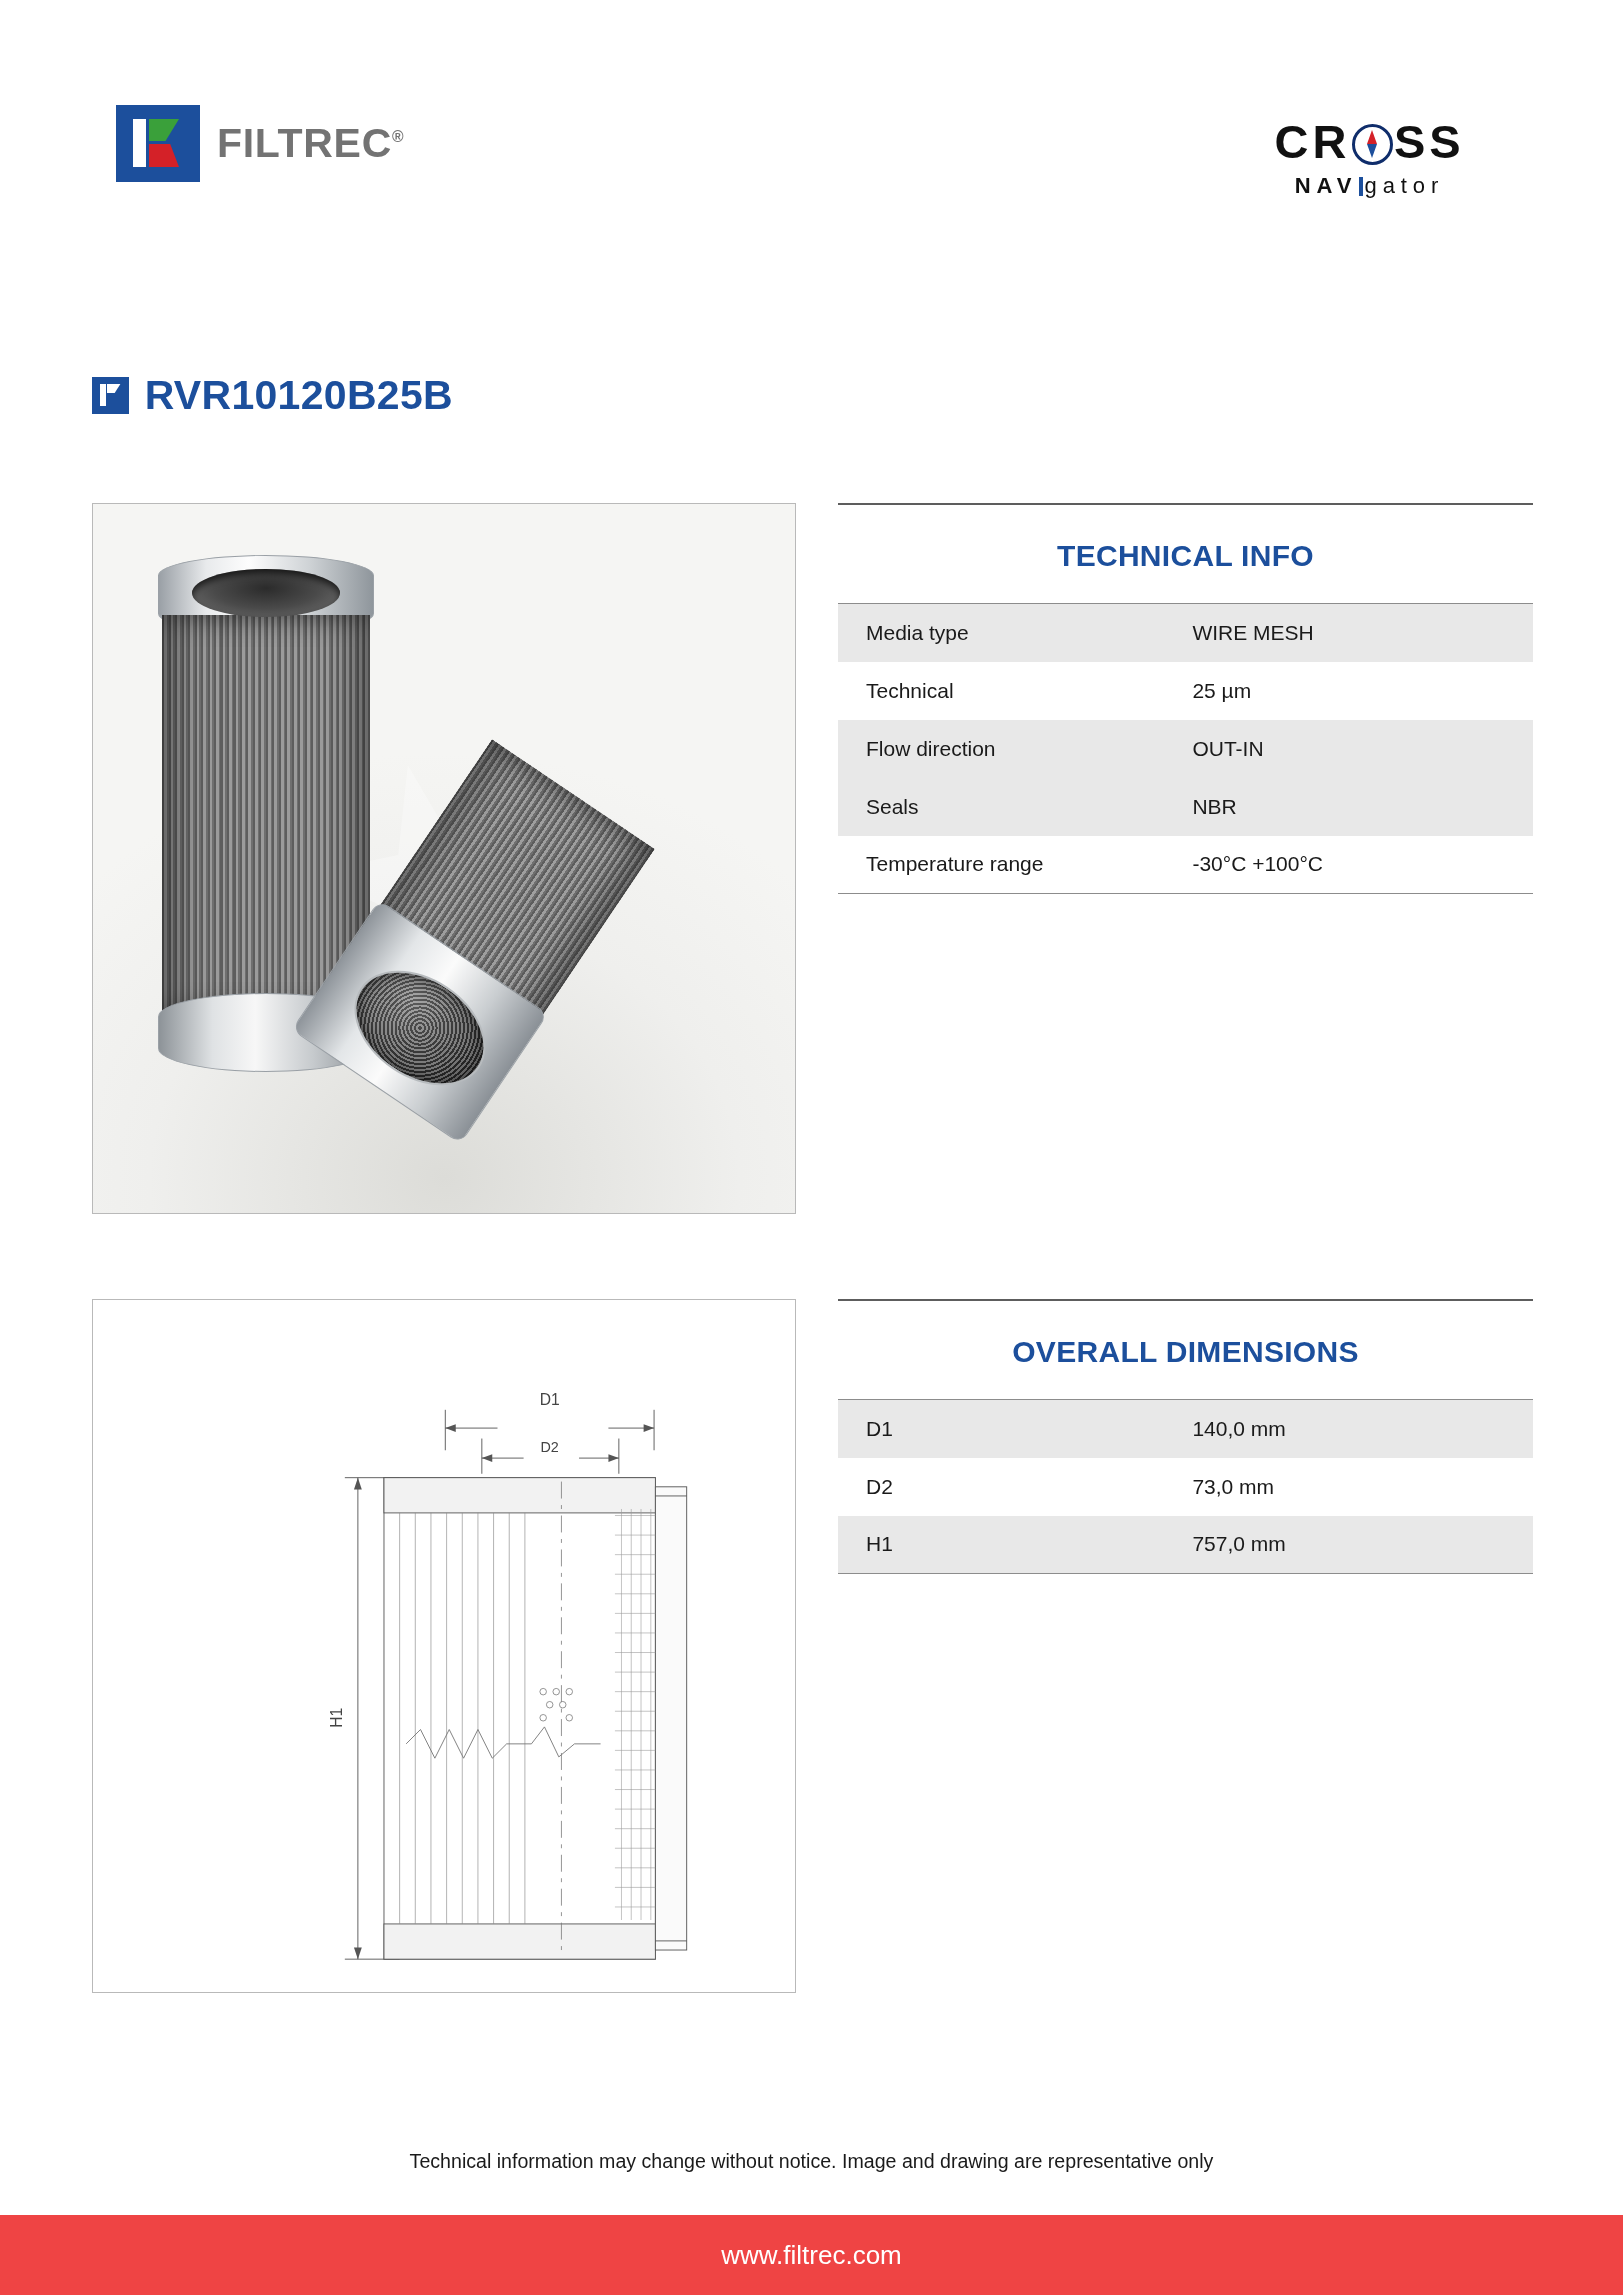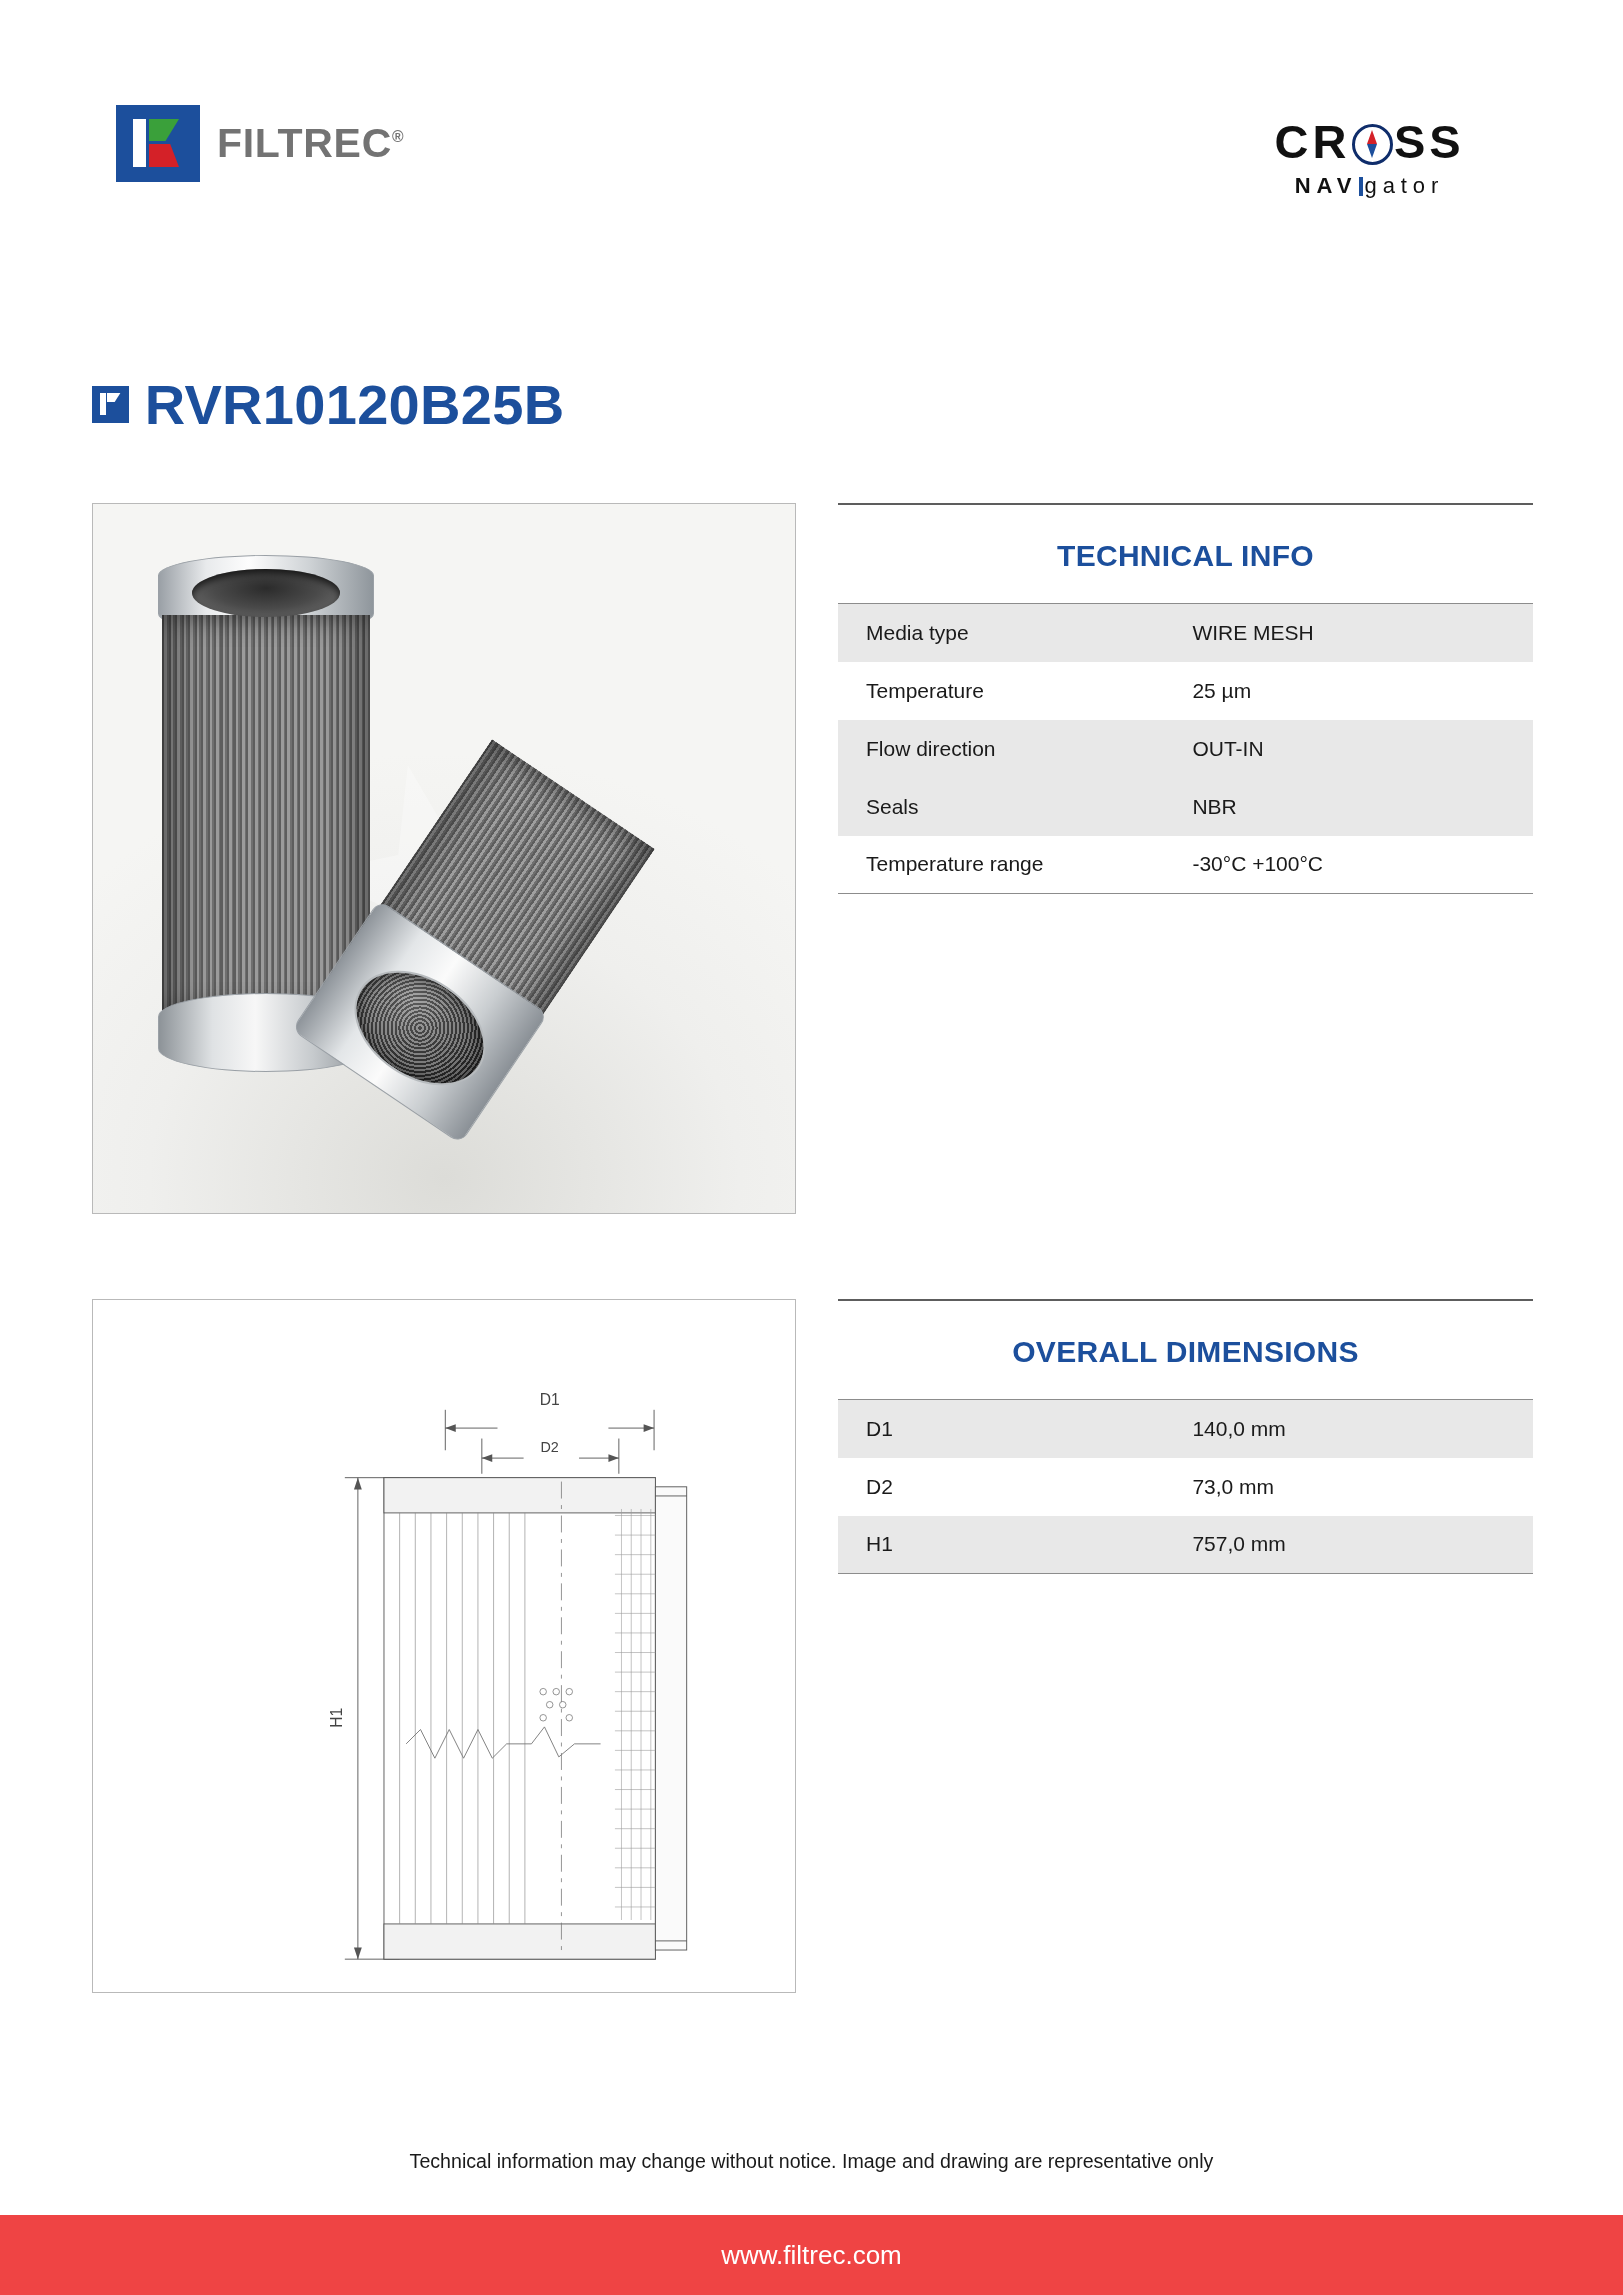--- a/index.html
+++ b/index.html
@@ -159,21 +159,21 @@
   .title-icon::after {
     content: "";
     position: absolute;
     left: 15px; top: 6.5px;
     width: 13.7px; height: 9.8px;
     background: #fff;
     clip-path: polygon(0 0, 100% 0, 55% 100%, 0 100%);
     box-shadow: 0 12.4px 0 #fff;
   }
   .page-title {
-    font-size: 56px;
+    font-size: 41px;
     font-weight: bold;
     color: #1c4f9c;
     letter-spacing: 0.3px;
     text-align: right;
   }
 
   
   .photo-box {
     position: absolute;
     left: 92px;
@@ -502,21 +502,21 @@
 <div class="right-col" style="top:503px;">
   <div class="sec-rule"></div>
   <div class="sec-title">TECHNICAL INFO</div>
   <table class="spec">
     <tbody>
       <tr class="shade line-top">
         <td class="k">Media type</td>
         <td>WIRE MESH</td>
       </tr>
       <tr>
-        <td class="k">Temperature</td>
+        <td class="k">Technical</td>
         <td>25 µm</td>
       </tr>
       <tr class="shade">
         <td class="k">Flow direction</td>
         <td>OUT-IN</td>
       </tr>
       <tr class="shade">
         <td class="k">Seals</td>
         <td>NBR</td>
       </tr>

